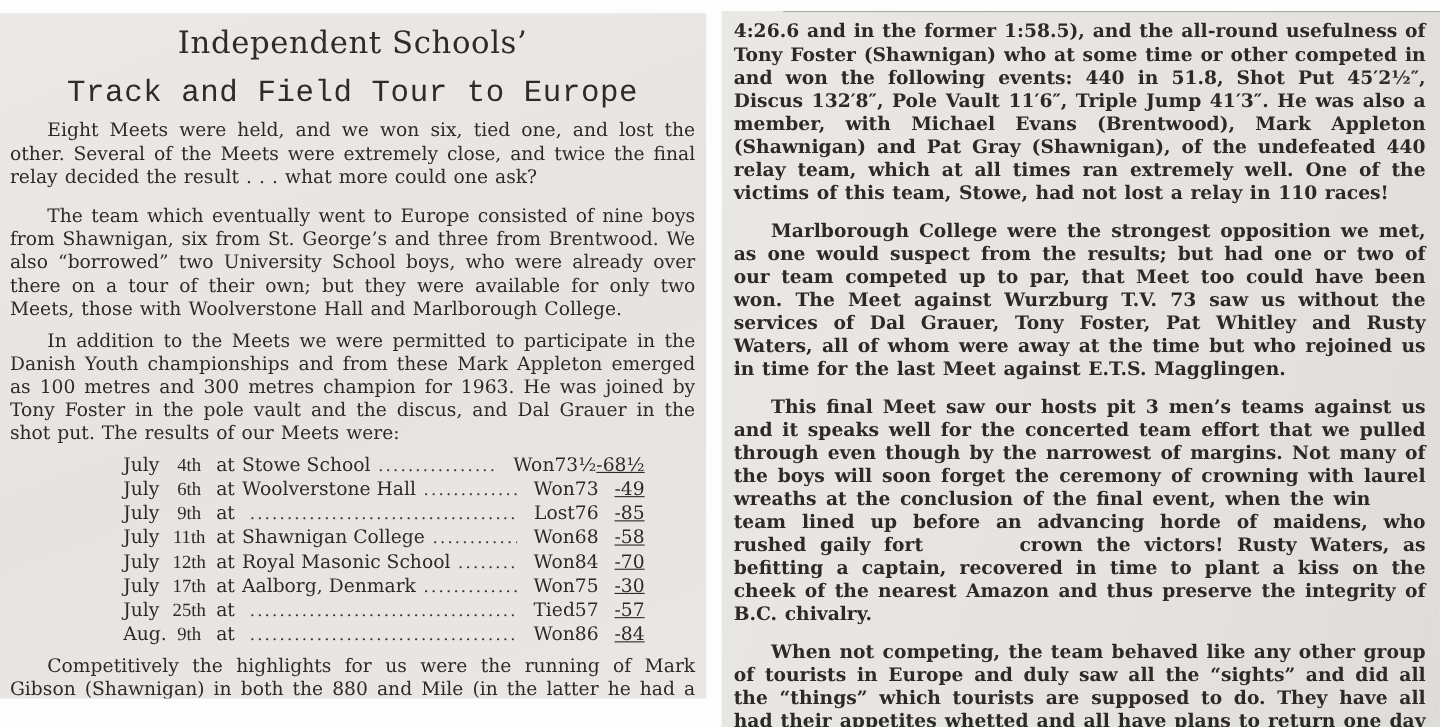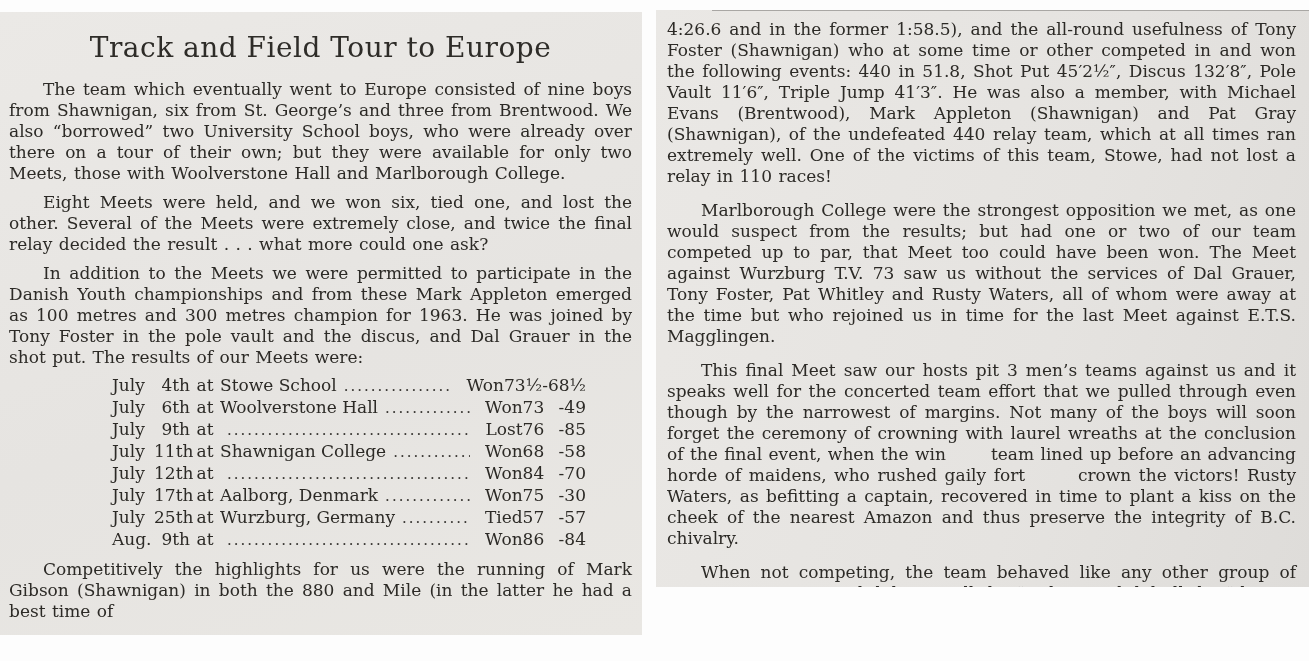--- a/index.html
+++ b/index.html
@@ -26,43 +26,45 @@
     top: 12px;
     width: 642px;
     height: 623px;
     background: linear-gradient(160deg, #ebe9e6 0%, #e6e4e1 55%, #e9e7e3 100%);
     padding: 4px 10px 0 9px;
   }
   .page-right {
     left: 656px;
     top: 10px;
     width: 653px;
-    height: 577px;
+    height: 651px;
     background: linear-gradient(105deg, #eae8e5 0%, #e5e3e0 60%, #dedcd9 100%);
     padding: 9px 13px 0 11px;
+    font-weight: bold;
   }
   .page-right::before {
     content: "";
     position: absolute;
     top: 0;
     left: 56px;
     right: 0;
     height: 1px;
     background: #a9a7a4;
   }
   .title {
     text-align: center;
     font-size: 28px;
     font-weight: normal;
     letter-spacing: 0.5px;
     color: #2e2c28;
     margin: 6px 0 0 0;
   }
   .title.second {
     margin-top: 15px;
+    font-family: Liberation Mono, monospace;
   }
   .para {
     font-size: 17px;
     line-height: 21px;
     text-align: justify;
     text-indent: 34px;
     margin: 8px 0 0 0;
     word-spacing: 1px;
   }
   .page-left .para.first {
@@ -82,49 +84,50 @@
     margin: 7px 46px 0 103px;
     font-size: 17px;
   }
   .trow {
     display: flex;
     line-height: 21px;
     white-space: nowrap;
     align-items: baseline;
   }
   .t-month { width: 42px; flex: none; }
-  .t-day   { width: 36px; flex: none; text-align: right; }
+  .t-day   { width: 36px; flex: none; text-align: center; font-family: Liberation Serif, serif; }
   .t-at    { width: 30px; flex: none; text-align: center; }
   .t-venue { flex: none; }
   .t-leader {
     flex: 1;
     overflow: hidden;
     white-space: nowrap;
     margin: 0 5px 0 7px;
     color: #3a3834;
   }
   .t-leader::after {
     content: "...........................................................";
     letter-spacing: 2px;
     font-size: 15px;
   }
   .t-result { width: 48px; flex: none; text-align: right; }
   .t-for    { min-width: 36px; flex: none; }
-  .t-against{ flex: none; }
+  .t-against{ flex: none; text-decoration: underline; }
 </style>
 </head>
 <body>
 
 <div class="scan">
 
   <div class="page page-left">
+    <h1 class="title">Independent Schools’</h1>
     <h1 class="title second">Track and Field Tour to Europe</h1>
 
+    <p class="para">Eight Meets were held, and we won six, tied one, and lost the other. Several of the Meets were extremely close, and twice the final relay decided the result . . . what more could one ask?</p>
     <p class="para first">The team which eventually went to Europe consisted of nine boys from Shawnigan, six from St. George’s and three from Brentwood. We also “borrowed” two University School boys, who were already over there on a tour of their own; but they were available for only two Meets, those with Woolverstone Hall and Marlborough College.</p>
-    <p class="para">Eight Meets were held, and we won six, tied one, and lost the other. Several of the Meets were extremely close, and twice the final relay decided the result . . . what more could one ask?</p>
     <p class="para">In addition to the Meets we were permitted to participate in the Danish Youth championships and from these Mark Appleton emerged as 100 metres and 300 metres champion for 1963. He was joined by Tony Foster in the pole vault and the discus, and Dal Grauer in the shot put. The results of our Meets were:</p>
 
     <div class="results-table">
       <div class="trow">
         <span class="t-month">July</span>
         <span class="t-day">4th</span>
         <span class="t-at">at</span>
         <span class="t-venue">Stowe School</span>
         <span class="t-leader"></span>
         <span class="t-result">Won</span>
@@ -157,40 +160,40 @@
         <span class="t-venue">Shawnigan College</span>
         <span class="t-leader"></span>
         <span class="t-result">Won</span>
         <span class="t-for">68</span>
         <span class="t-against">-58</span>
       </div>
       <div class="trow">
         <span class="t-month">July</span>
         <span class="t-day">12th</span>
         <span class="t-at">at</span>
+        <span class="t-venue">Royal Masonic School</span>
         <span class="t-leader"></span>
         <span class="t-result">Won</span>
         <span class="t-for">84</span>
         <span class="t-against">-70</span>
       </div>
       <div class="trow">
         <span class="t-month">July</span>
         <span class="t-day">17th</span>
         <span class="t-at">at</span>
         <span class="t-venue">Aalborg, Denmark</span>
         <span class="t-leader"></span>
         <span class="t-result">Won</span>
         <span class="t-for">75</span>
         <span class="t-against">-30</span>
       </div>
       <div class="trow">
         <span class="t-month">July</span>
         <span class="t-day">25th</span>
         <span class="t-at">at</span>
-        <span class="t-venue">Wurzburg, Germany</span>
         <span class="t-leader"></span>
         <span class="t-result">Tied</span>
         <span class="t-for">57</span>
         <span class="t-against">-57</span>
       </div>
       <div class="trow">
         <span class="t-month">Aug.</span>
         <span class="t-day">9th</span>
         <span class="t-at">at</span>
         <span class="t-leader"></span>

